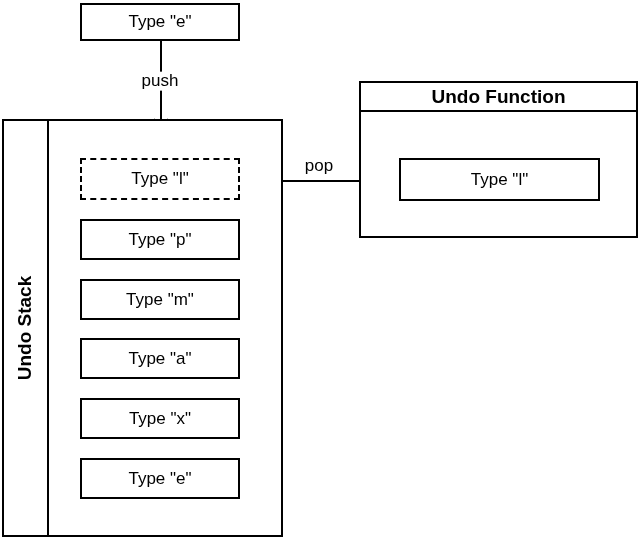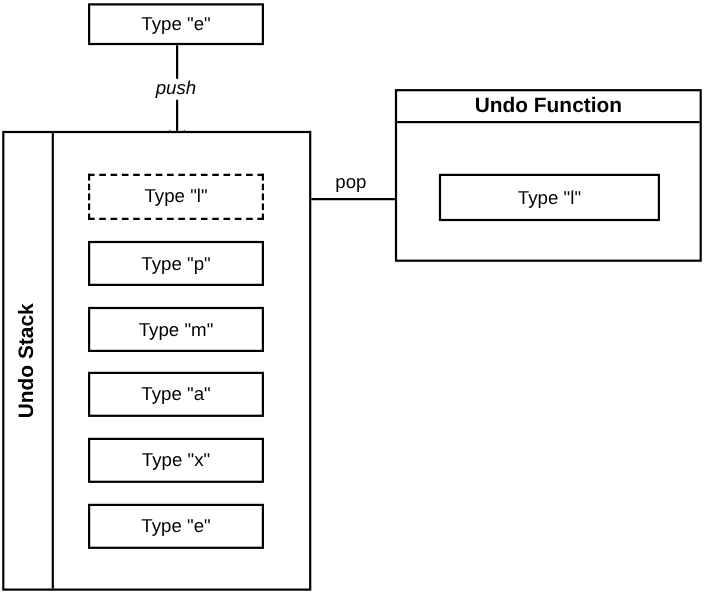--- a/index.html
+++ b/index.html
@@ -93,21 +93,21 @@
   .edge-label {
     position: absolute;
     transform: translate(-50%, -50%);
     background: #ffffff;
     padding: 0 3px;
     font-size: 17px;
     line-height: 1.1;
     white-space: nowrap;
     z-index: 5;
   }
-  #push-label { left: 160px; top: 81px; font-style: italic; }
+  #push-label { left: 160px; top: 81px; }
   #pop-label { left: 319px; top: 166px; }
 </style>
 </head>
 <body>
 
 <div id="canvas">
 
   <svg id="arrows" viewBox="0 0 640 542" xmlns="http://www.w3.org/2000/svg">
     <g>
       <line x1="161" y1="41" x2="161" y2="124" stroke="#000000" stroke-width="2"></line>

